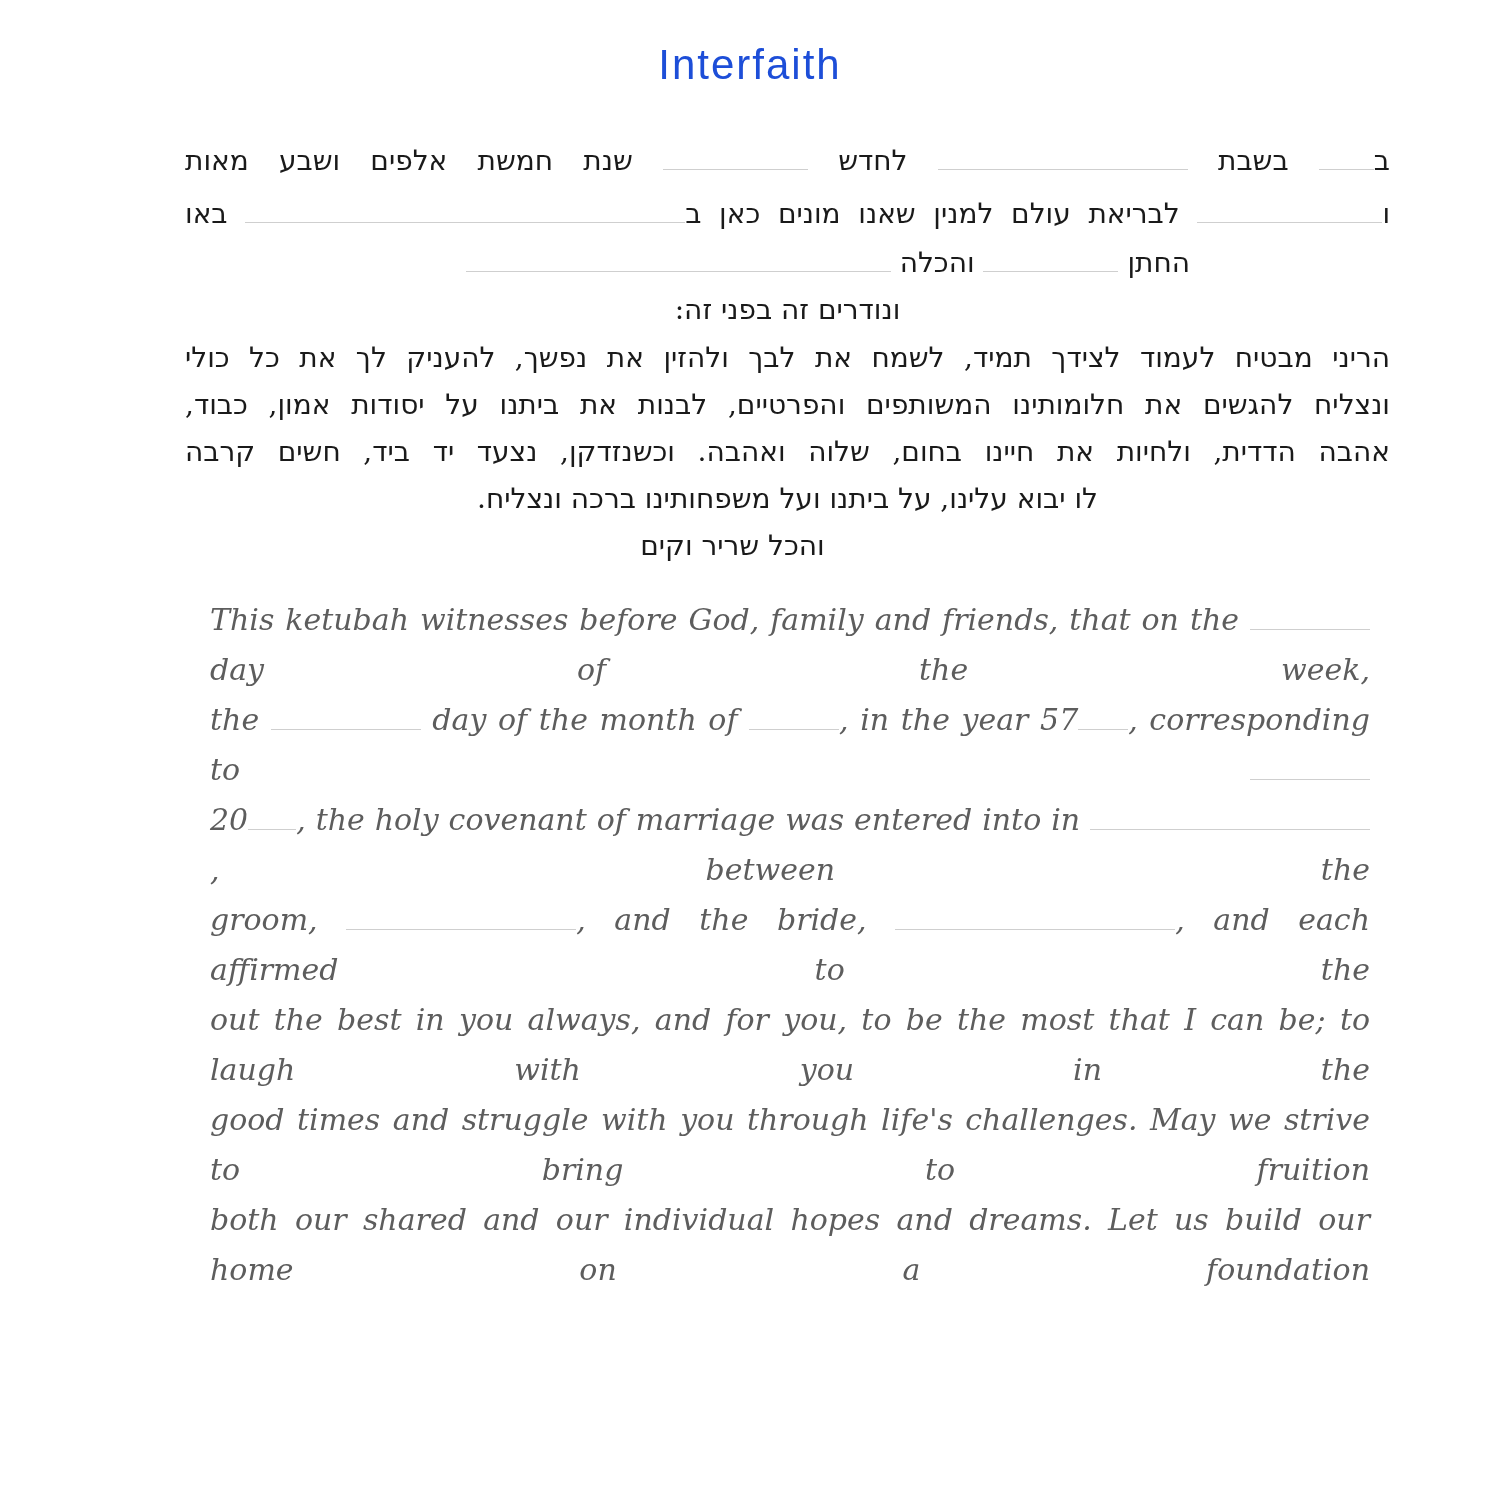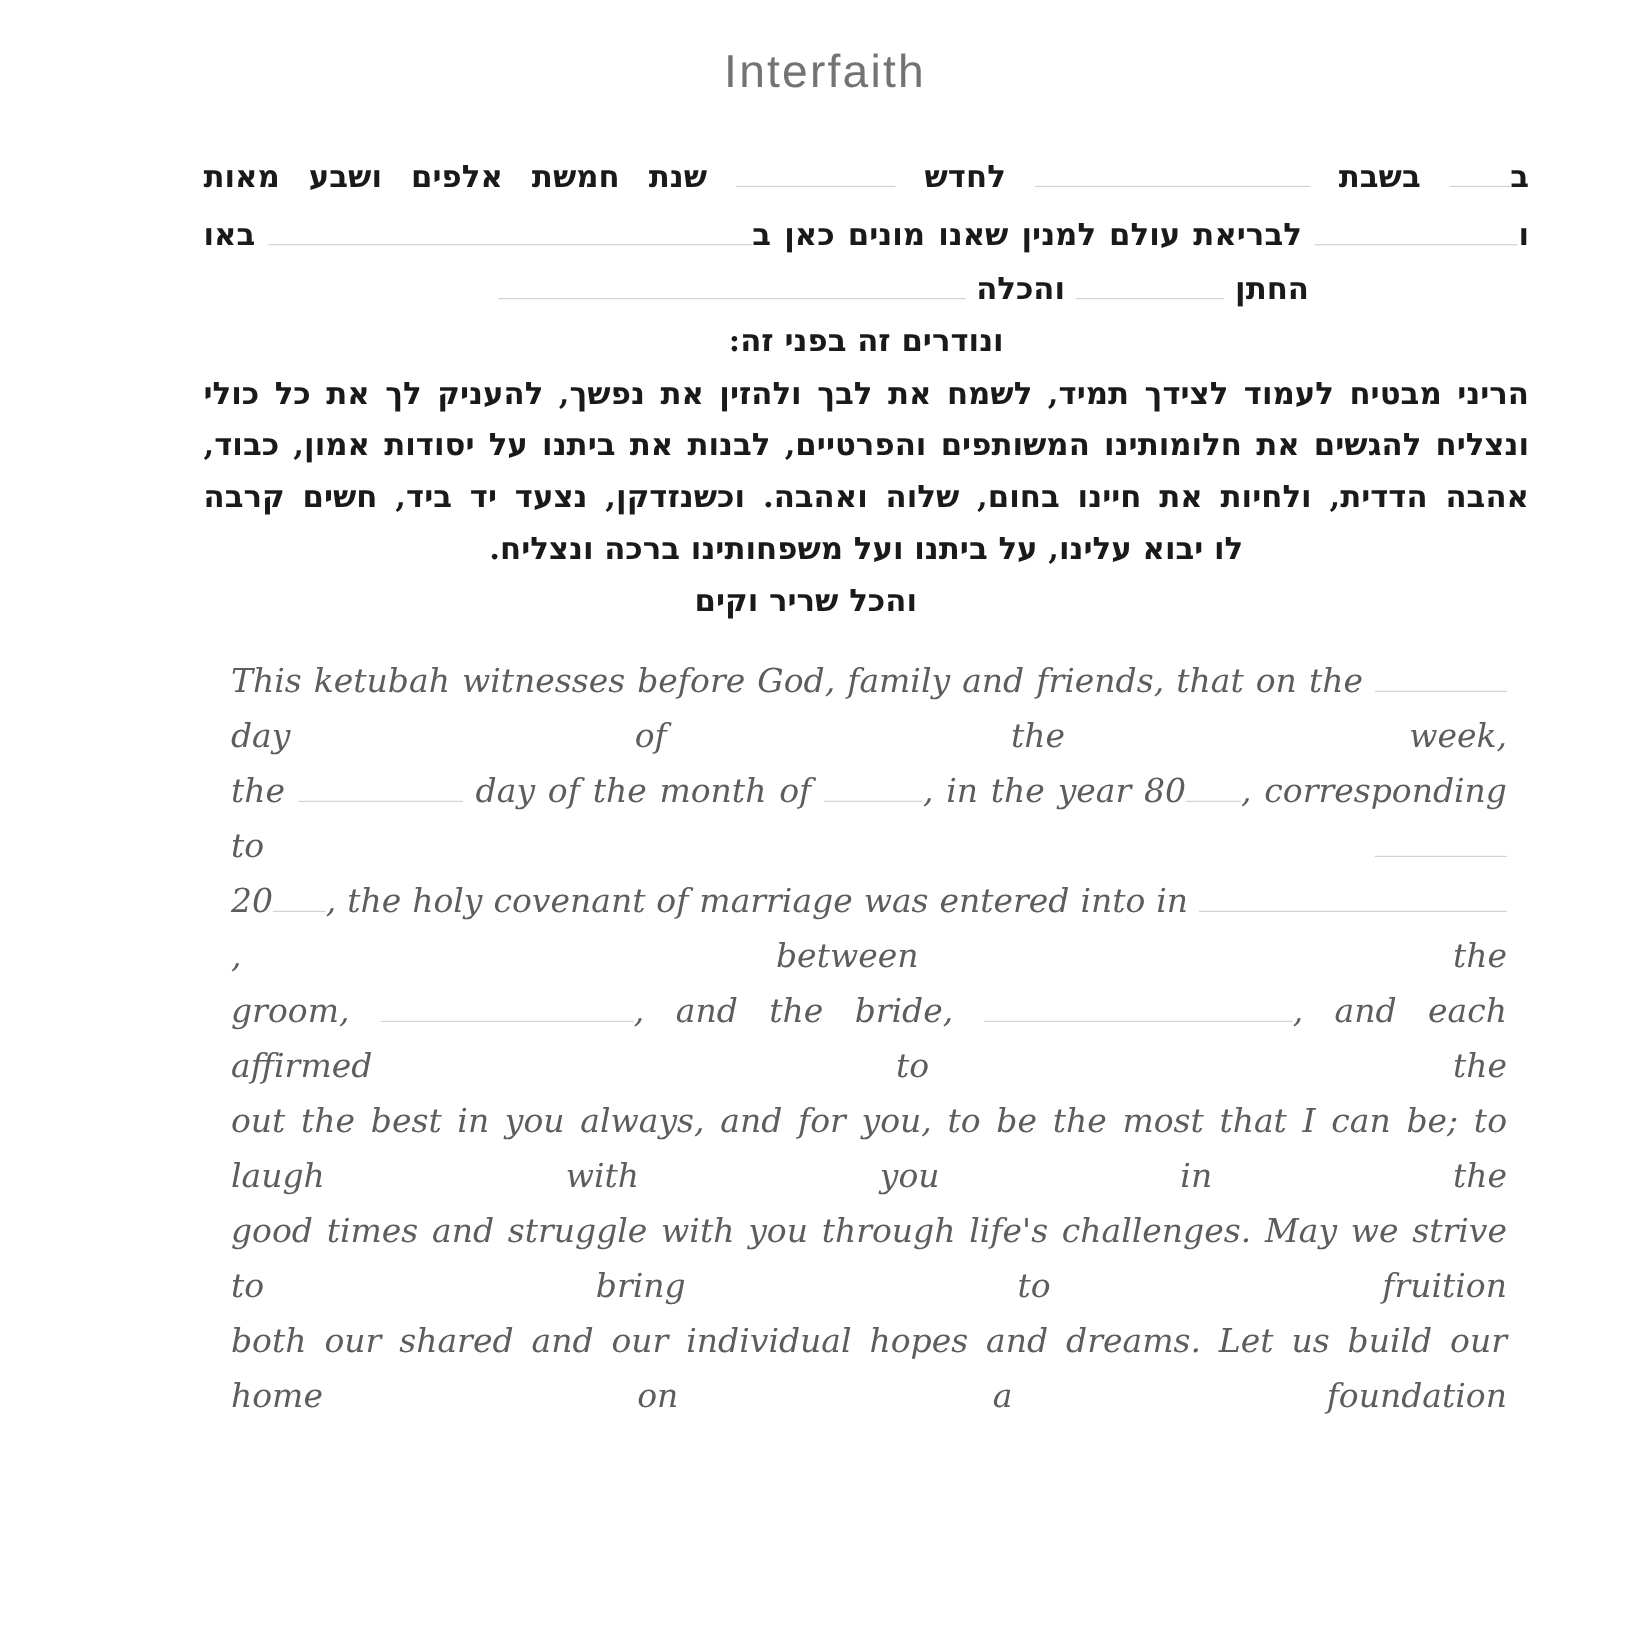--- a/index.html
+++ b/index.html
@@ -3,26 +3,26 @@
 <meta charset="utf-8">
 <style>
   html,body { margin:0; padding:0; background:#ffffff; }
   .page {
     position:relative; width:1500px; height:1500px; background:#ffffff;
     overflow:hidden;
   }
   .title {
     padding-top:44px; text-align:center;
     font-family:"Liberation Sans", sans-serif; font-weight:400;
-    font-size:42px; letter-spacing:2px; color:#737373; line-height:1;
+    font-size:42px; letter-spacing:2px; color:#1d4ed8; line-height:1;
   }
   
   .heb {
     direction:rtl; margin:48px 0 0 185px; width:1205px;
-    font-family:"DejaVu Serif","DejaVu Sans",serif; font-weight:bold;
+    font-family:"DejaVu Serif","DejaVu Sans",serif; font-weight:normal;
     font-size:28px; color:#1a1a1a;
   }
   .heb .jline { text-align:justify; text-align-last:justify; line-height:53px; white-space:nowrap; }
   .heb .cline { text-align:center; line-height:48px; }
   .heb .names { padding-right:200px; line-height:46px; white-space:nowrap; }
   .heb .para .pline { text-align:justify; text-align-last:justify; line-height:47px; }
   .heb .closing { text-align:center; position:relative; left:-55px; line-height:46px; }
   
   .eng {
     margin:26px 0 0 210px; width:1160px;
@@ -78,21 +78,21 @@
 
   <div class="eng">
 
     <div class="jline"><span>This ketubah witnesses before God, family and friends, that on the</span>
       <span class="blank" style="width:120px"></span>
       <span>day of the week,</span></div>
 
     <div class="jline"><span>the</span>
       <span class="blank" style="width:150px"></span>
       <span>day of the month of</span>
-      <span class="blank" style="width:90px"></span><span>, in the year 80</span><span class="blank" style="width:50px"></span><span>, corresponding to</span>
+      <span class="blank" style="width:90px"></span><span>, in the year 57</span><span class="blank" style="width:50px"></span><span>, corresponding to</span>
       <span class="blank" style="width:120px"></span></div>
 
     <div class="jline"><span>20</span><span class="blank" style="width:48px"></span><span>, the holy covenant of marriage was entered into in</span>
       <span class="blank" style="width:280px"></span><span>, between the</span></div>
 
     <div class="jline"><span>groom,</span>
       <span class="blank" style="width:230px"></span><span>, and the bride,</span>
       <span class="blank" style="width:280px"></span><span>, and each affirmed to the</span></div>
 
     <div class="jline">out the best in you always, and for you, to be the most that I can be; to laugh with you in the</div>

